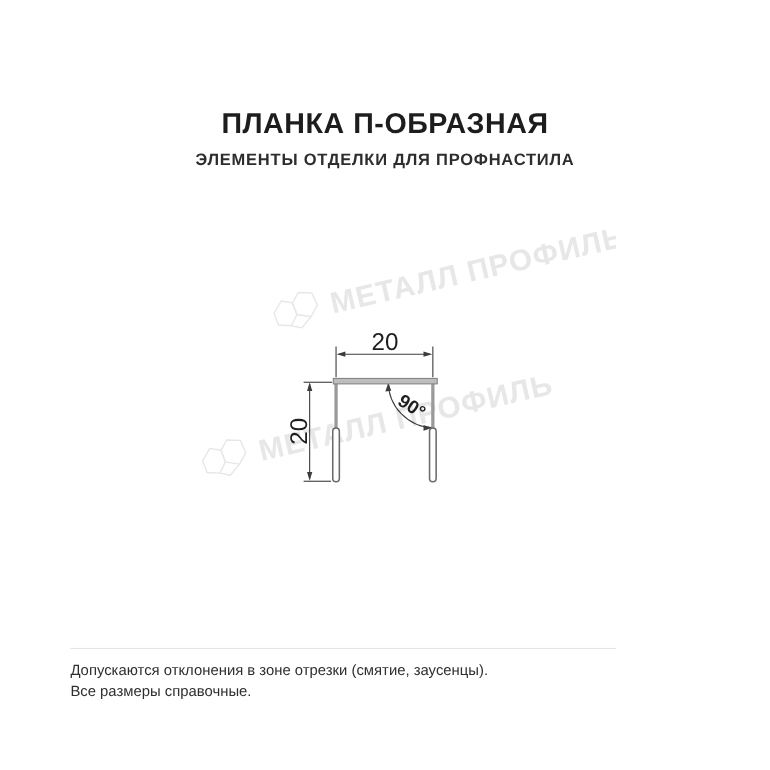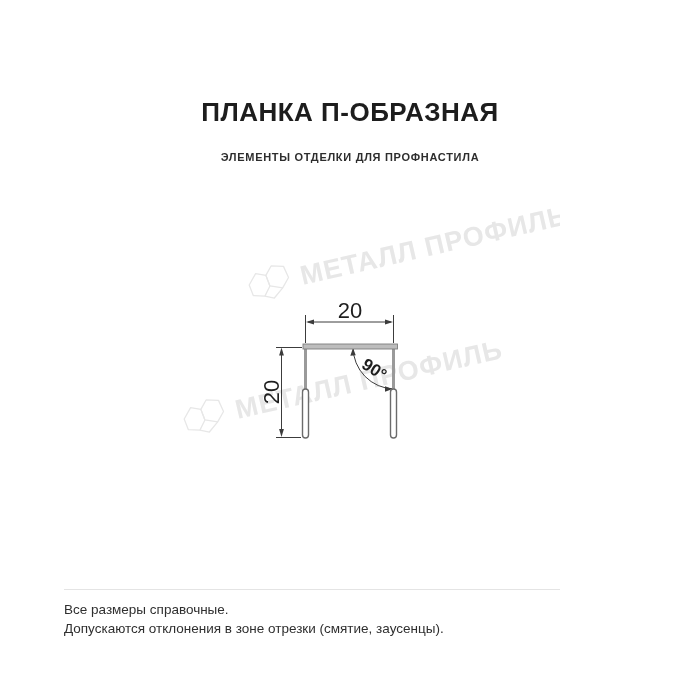--- a/index.html
+++ b/index.html
@@ -14,22 +14,22 @@
   .header{
     position:absolute;left:0;top:98px;width:700px;
     text-align:center;
   }
   .title-line{
     font-size:26px;line-height:29px;
     font-weight:800;letter-spacing:.5px;
     color:#1d1d1d;
   }
   .subtitle{
-    margin-top:24px;
-    font-size:11px;font-weight:700;letter-spacing:.7px;
+    margin-top:10px;
+    font-size:15px;font-weight:700;letter-spacing:.7px;
     color:#2d2d2d;
   }
   
   .wm{
     position:absolute;z-index:1;
     display:flex;align-items:center;gap:9px;
     transform:rotate(-13deg);
     color:#e7e7e7;
     font-size:27px;font-weight:700;letter-spacing:1px;
     white-space:nowrap;
@@ -129,17 +129,17 @@
 
     <rect x="303" y="344" width="94.5" height="5" fill="none" stroke-width="0.9" stroke="#7d7d7d"></rect>
   </svg>
 
   <div class="dim-label dim-top">20</div>
   <div class="dim-label dim-left">20</div>
   <div class="dim-label dim-angle">90°</div>
 
   <div class="divider"></div>
   <div class="footer">
+    <div>Допускаются отклонения в зоне отрезки (смятие, заусенцы).</div>
     <div>Все размеры справочные.</div>
-    <div>Допускаются отклонения в зоне отрезки (смятие, заусенцы).</div>
   </div>
 
 </div>
 
 </body></html>

